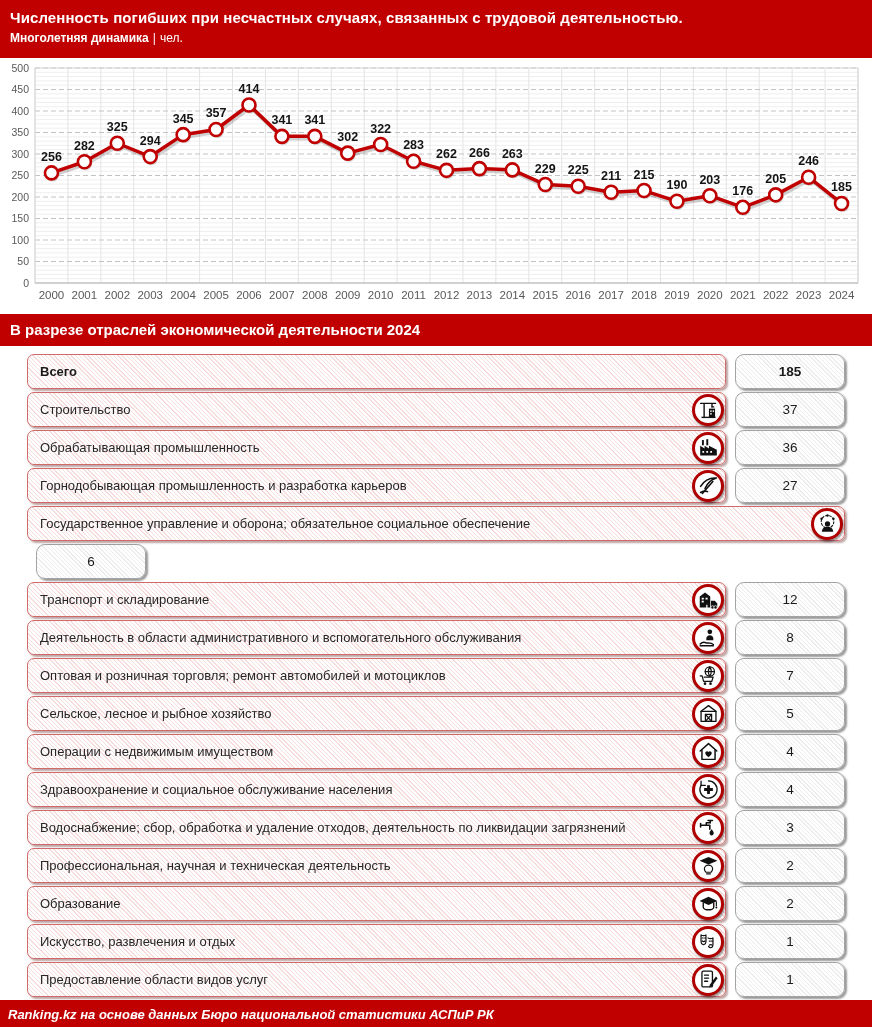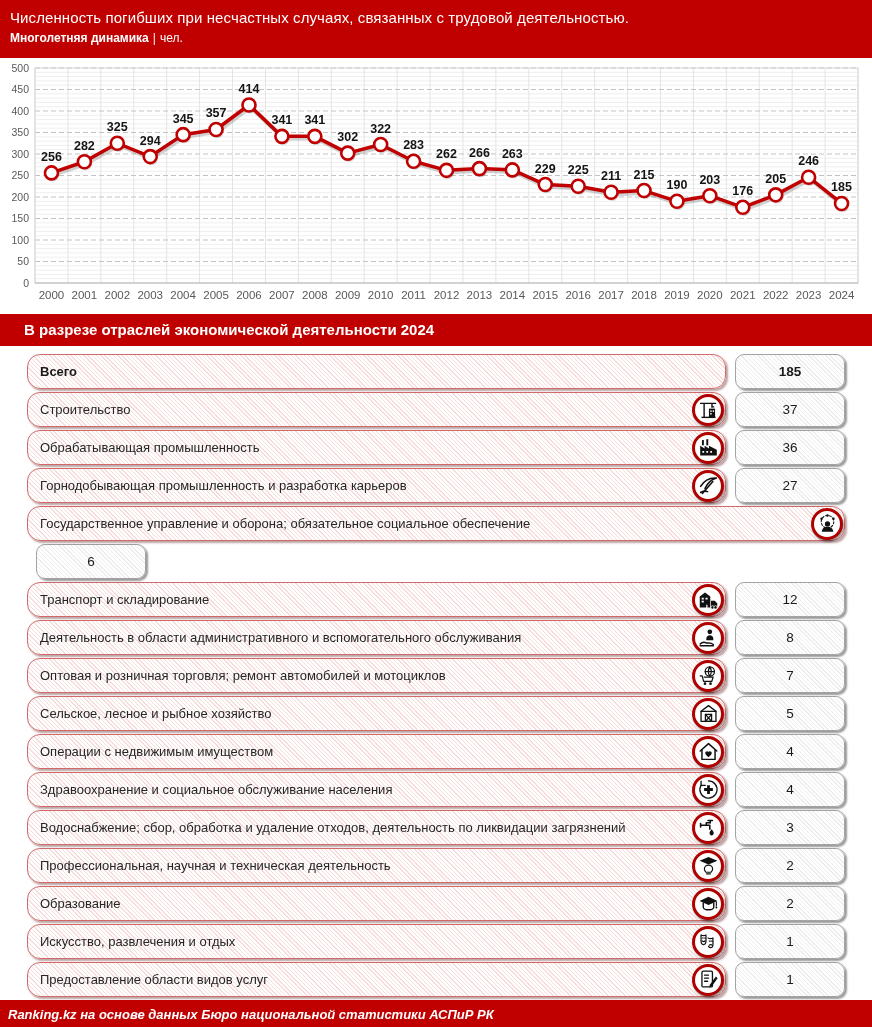--- a/index.html
+++ b/index.html
@@ -2,38 +2,38 @@
 <html><head>
 <meta charset="utf-8">
 <style>
   * { margin:0; padding:0; box-sizing:border-box; }
   html,body { width:872px; height:1027px; overflow:hidden; background:#ffffff;
     font-family:"Liberation Sans", sans-serif; }
   .page { width:872px; height:1027px; display:flex; flex-direction:column; position:relative; }
 
   
   .top-header { background:#c00000; color:#fff; height:58px; padding:7px 10px 0 10px; flex:0 0 auto; }
-  .th-line1 { font-size:15px; font-weight:normal; letter-spacing:.1px; line-height:21px; }
+  .th-line1 { font-size:15px; font-weight:bold; letter-spacing:.1px; line-height:21px; }
   .th-line2 { font-size:12px; line-height:21px; }
   .th-line2 .b { font-weight:bold; }
   .th-line2 .sep { font-weight:normal; padding:0 4px; opacity:.95; }
 
   
   .chart-section { height:250px; flex:0 0 auto; position:relative; background:#fff; }
   .chart-section svg { display:block; }
   .chart-section text { font-family:"Liberation Sans", sans-serif; }
 
   
   .section-header { margin-top:6px; background:#c00000; color:#fff; height:32px;
-    line-height:32px; font-weight:bold; font-size:15px; padding-left:24px; flex:0 0 auto; }
+    line-height:32px; font-weight:bold; font-size:15px; padding-left:10px; flex:0 0 auto; }
 
   
   .table-wrap { padding:8px 27px 0 27px; flex:1 1 auto; }
   .t-row { display:flex; align-items:stretch; height:35px; margin-bottom:3px; }
-  .label-box { position:relative; flex:1 1 auto; border:1px solid #d06a6a; border-radius:13px;
+  .label-box { position:relative; flex:1 1 auto; border:1px solid #d06a6a; border-radius:7px;
     background:repeating-linear-gradient(45deg,#ffffff 0px,#ffffff 2px,#f7dcdc 2px,#f7dcdc 3px);
     display:flex; align-items:center; padding:0 48px 0 12px;
     box-shadow:2px 2px 2px rgba(90,30,30,.40);
     font-size:13px; color:#262626; }
   .value-box { flex:0 0 110px; margin-left:9px; border:1px solid #a3a3a3; border-radius:9px;
     background:repeating-linear-gradient(45deg,#ffffff 0px,#ffffff 2px,#ededed 2px,#ededed 3px);
     display:flex; align-items:center; justify-content:center;
     box-shadow:2px 2px 2px rgba(0,0,0,.40);
     font-size:13.5px; color:#1a1a1a; }
   .t-row.total .label-box { font-weight:bold; color:#1a1a1a; }

